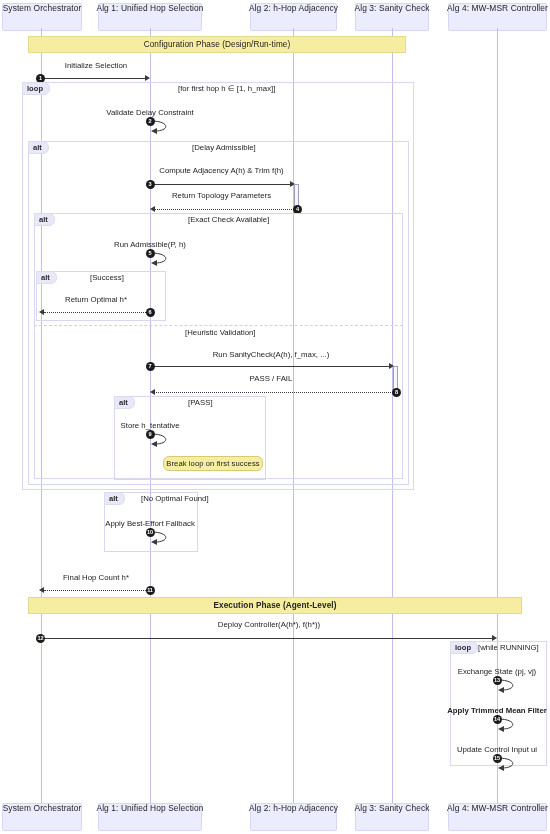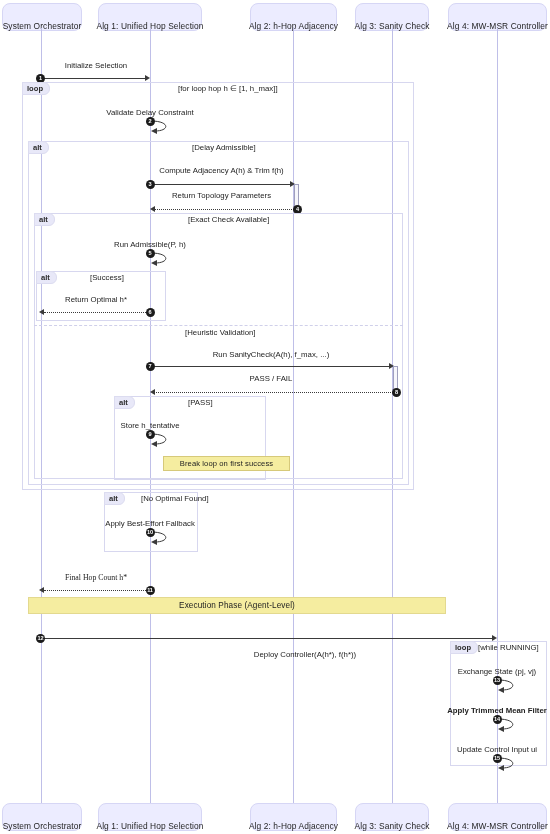--- a/index.html
+++ b/index.html
@@ -13,26 +13,26 @@
     height:834px;
     overflow:hidden;
     background:#ffffff;
   }
   
   .actor-box{
     position:absolute;
     box-sizing:border-box;
     background:#ECECFF;
     border:1px solid #D6D6F5;
-    border-radius:8px;
+    border-radius:2px;
     color:#1f1f1f;
     font-size:8.4px;
     line-height:1;
     display:flex;
-    align-items:flex-end;
+    align-items:flex-start;
     justify-content:center;
     text-align:center;
     height:28px;
     white-space:nowrap;
     letter-spacing:.1px;
   }
   .lifeline{
     position:absolute;
     width:1px;
     background:#BFBFE8;
@@ -175,29 +175,32 @@
   <div class="actor-box" style="left:448px;top:3px;width:99px;">
     <span>Alg 4: MW-MSR Controller</span>
   </div>
 
   <div class="lifeline" style="left:41px;"></div>
   <div class="lifeline" style="left:150px;"></div>
   <div class="lifeline" style="left:293px;"></div>
   <div class="lifeline" style="left:392px;"></div>
   <div class="lifeline" style="left:497px;"></div>
 
+  <div class="phase" style="left:28px;top:36px;width:378px;">
+    <span>Configuration Phase (Design/Run-time)</span>
+  </div>
 
   <div class="msg-label" style="left:41px;top:62px;width:110px;">Initialize Selection</div>
   <div class="msg-line" style="left:41px;top:78px;width:107px;"></div>
   <div class="arrow-r" style="left:145px;top:74.8px;"></div>
   <div class="seq" style="left:36px;top:73.5px;">1</div>
 
   <div class="frag" style="left:22px;top:82px;width:392px;height:408px;"></div>
   <div class="frag-label" style="left:22px;top:82px;">loop</div>
-  <div class="frag-cond" style="left:178px;top:85px;">[for loop hop h ∈ [1, h_max]]</div>
+  <div class="frag-cond" style="left:178px;top:85px;">[for first hop h ∈ [1, h_max]]</div>
 
   <div class="msg-label" style="left:95px;top:109px;width:110px;">Validate Delay Constraint</div>
   <svg class="selfloop" style="left:150px;top:118px;" width="26" height="16" viewBox="0 0 26 16">
     <path d="M1,3 C20,3 20,13 5,13" fill="none" stroke="#3a3a3a" stroke-width="1"></path>
     <polygon points="7,10 1,13 7,16" fill="#3a3a3a"></polygon>
   </svg>
   <div class="seq" style="left:145.5px;top:116.5px;">2</div>
 
   <div class="frag" style="left:28px;top:141px;width:381px;height:344px;"></div>
   <div class="frag-label" style="left:28px;top:141px;">alt</div>
@@ -252,45 +255,45 @@
   <div class="frag-label" style="left:114px;top:396px;">alt</div>
   <div class="frag-cond" style="left:188px;top:399px;">[PASS]</div>
 
   <div class="msg-label" style="left:96px;top:422px;width:108px;">Store h_tentative</div>
   <svg class="selfloop" style="left:150px;top:431px;" width="26" height="16" viewBox="0 0 26 16">
     <path d="M1,3 C20,3 20,13 5,13" fill="none" stroke="#3a3a3a" stroke-width="1"></path>
     <polygon points="7,10 1,13 7,16" fill="#3a3a3a"></polygon>
   </svg>
   <div class="seq" style="left:145.5px;top:429.5px;">9</div>
 
-  <div class="note" style="left:163px;top:456px;width:127px;">
+  <div class="note" style="left:163px;top:456px;width:100px;border-radius:6px;">
     <span>Break loop on first success</span>
   </div>
 
   <div class="frag" style="left:104px;top:492px;width:94px;height:60px;"></div>
   <div class="frag-label" style="left:104px;top:492px;">alt</div>
   <div class="frag-cond" style="left:129px;top:495px;padding-left:12px;">[No Optimal Found]</div>
 
   <div class="msg-label" style="left:96px;top:520px;width:108px;">Apply Best-Effort Fallback</div>
   <svg class="selfloop" style="left:150px;top:529px;" width="26" height="16" viewBox="0 0 26 16">
     <path d="M1,3 C20,3 20,13 5,13" fill="none" stroke="#3a3a3a" stroke-width="1"></path>
     <polygon points="7,10 1,13 7,16" fill="#3a3a3a"></polygon>
   </svg>
   <div class="seq" style="left:145.5px;top:527.5px;">10</div>
 
-  <div class="msg-label" style="left:41px;top:574px;width:110px;font-family:Liberation Serif, serif;">Final Hop Count h*</div>
+  <div class="msg-label" style="left:41px;top:574px;width:110px;">Final Hop Count h*</div>
   <div class="msg-line dotted" style="left:44px;top:590px;width:104px;"></div>
   <div class="arrow-l" style="left:39px;top:586.8px;"></div>
   <div class="seq" style="left:145.5px;top:585.5px;">11</div>
 
-  <div class="phase" style="left:28px;top:597px;width:418px;">
+  <div class="phase" style="left:28px;top:597px;width:494px;font-weight:bold;">
     <span>Execution Phase (Agent-Level)</span>
   </div>
 
-  <div class="msg-label" style="left:41px;top:651px;width:456px;padding-left:36px;">Deploy Controller(A(h*), f(h*))</div>
+  <div class="msg-label" style="left:41px;top:621px;width:456px;">Deploy Controller(A(h*), f(h*))</div>
   <div class="msg-line" style="left:41px;top:638px;width:453px;"></div>
   <div class="arrow-r" style="left:492px;top:634.8px;"></div>
   <div class="seq" style="left:36px;top:633.5px;">12</div>
 
   <div class="frag" style="left:450px;top:641px;width:97px;height:125px;"></div>
   <div class="frag-label" style="left:450px;top:641px;">loop</div>
   <div class="frag-cond" style="left:478px;top:644px;">[while RUNNING]</div>
 
   <div class="msg-label" style="left:443px;top:668px;width:108px;">Exchange State (pj, vj)</div>
   <svg class="selfloop" style="left:497px;top:677px;" width="26" height="16" viewBox="0 0 26 16">

